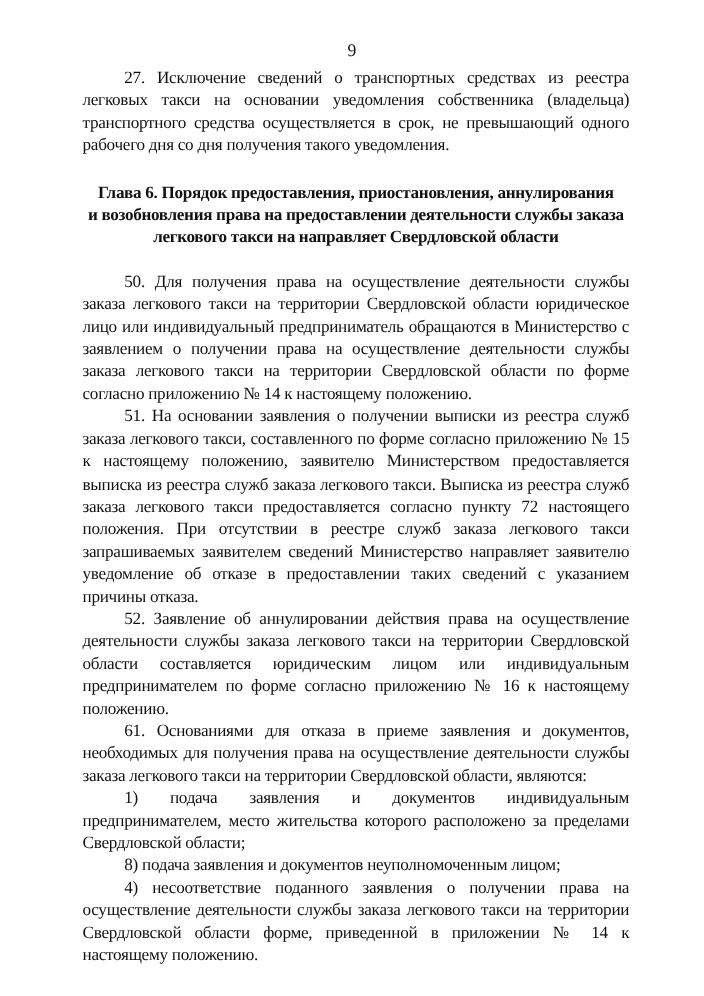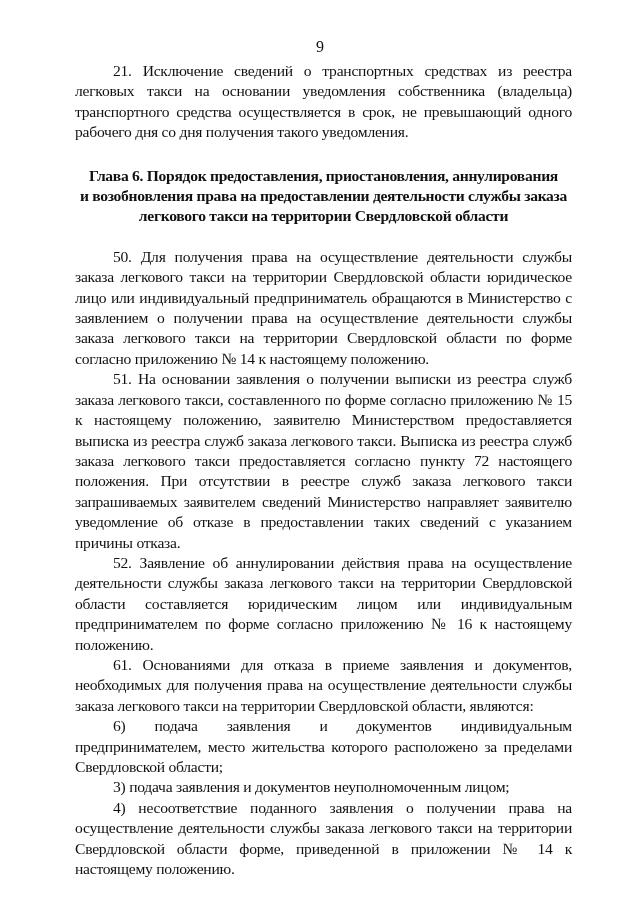--- a/index.html
+++ b/index.html
@@ -13,29 +13,29 @@
   .chapter { margin-top:23px; margin-bottom:20px; text-align:center; font-weight:bold;
       font-size:15.6px; line-height:20.4px; letter-spacing:-0.3px; }
   .chapter span { display:block;text-align:center; }
 </style>
 </head>
 <body>
 
 <div class="page-number">9</div>
 
 <div class="content">
-  <p>21. Исключение сведений о транспортных средствах из реестра легковых такси на основании уведомления собственника (владельца) транспортного средства осуществляется в срок, не превышающий одного рабочего дня со дня получения такого уведомления.</p>
+  <p>27. Исключение сведений о транспортных средствах из реестра легковых такси на основании уведомления собственника (владельца) транспортного средства осуществляется в срок, не превышающий одного рабочего дня со дня получения такого уведомления.</p>
 
   <div class="chapter">
     <span>Глава 6. Порядок предоставления, приостановления, аннулирования</span>
     <span>и возобновления права на предоставлении деятельности службы заказа</span>
-    <span>легкового такси на территории Свердловской области</span>
+    <span>легкового такси на направляет Свердловской области</span>
   </div>
 
   <p>50. Для получения права на осуществление деятельности службы заказа легкового такси на территории Свердловской области юридическое лицо или индивидуальный предприниматель обращаются в Министерство с заявлением о получении права на осуществление деятельности службы заказа легкового такси на территории Свердловской области по форме согласно приложению № 14 к настоящему положению.</p>
   <p>51. На основании заявления о получении выписки из реестра служб заказа легкового такси, составленного по форме согласно приложению № 15 к настоящему положению, заявителю Министерством предоставляется выписка из реестра служб заказа легкового такси. Выписка из реестра служб заказа легкового такси предоставляется согласно пункту 72 настоящего положения. При отсутствии в реестре служб заказа легкового такси запрашиваемых заявителем сведений Министерство направляет заявителю уведомление об отказе в предоставлении таких сведений с указанием причины отказа.</p>
   <p>52. Заявление об аннулировании действия права на осуществление деятельности службы заказа легкового такси на территории Свердловской области составляется юридическим лицом или индивидуальным предпринимателем по форме согласно приложению № 16 к настоящему положению.</p>
   <p>61. Основаниями для отказа в приеме заявления и документов, необходимых для получения права на осуществление деятельности службы заказа легкового такси на территории Свердловской области, являются:</p>
-  <p>6) подача заявления и документов индивидуальным предпринимателем, место жительства которого расположено за пределами Свердловской области;</p>
-  <p>3) подача заявления и документов неуполномоченным лицом;</p>
+  <p>1) подача заявления и документов индивидуальным предпринимателем, место жительства которого расположено за пределами Свердловской области;</p>
+  <p>8) подача заявления и документов неуполномоченным лицом;</p>
   <p>4) несоответствие поданного заявления о получении права на осуществление деятельности службы заказа легкового такси на территории Свердловской области форме, приведенной в приложении № 14 к настоящему положению.</p>
 
 </div>
 
 </body></html>

